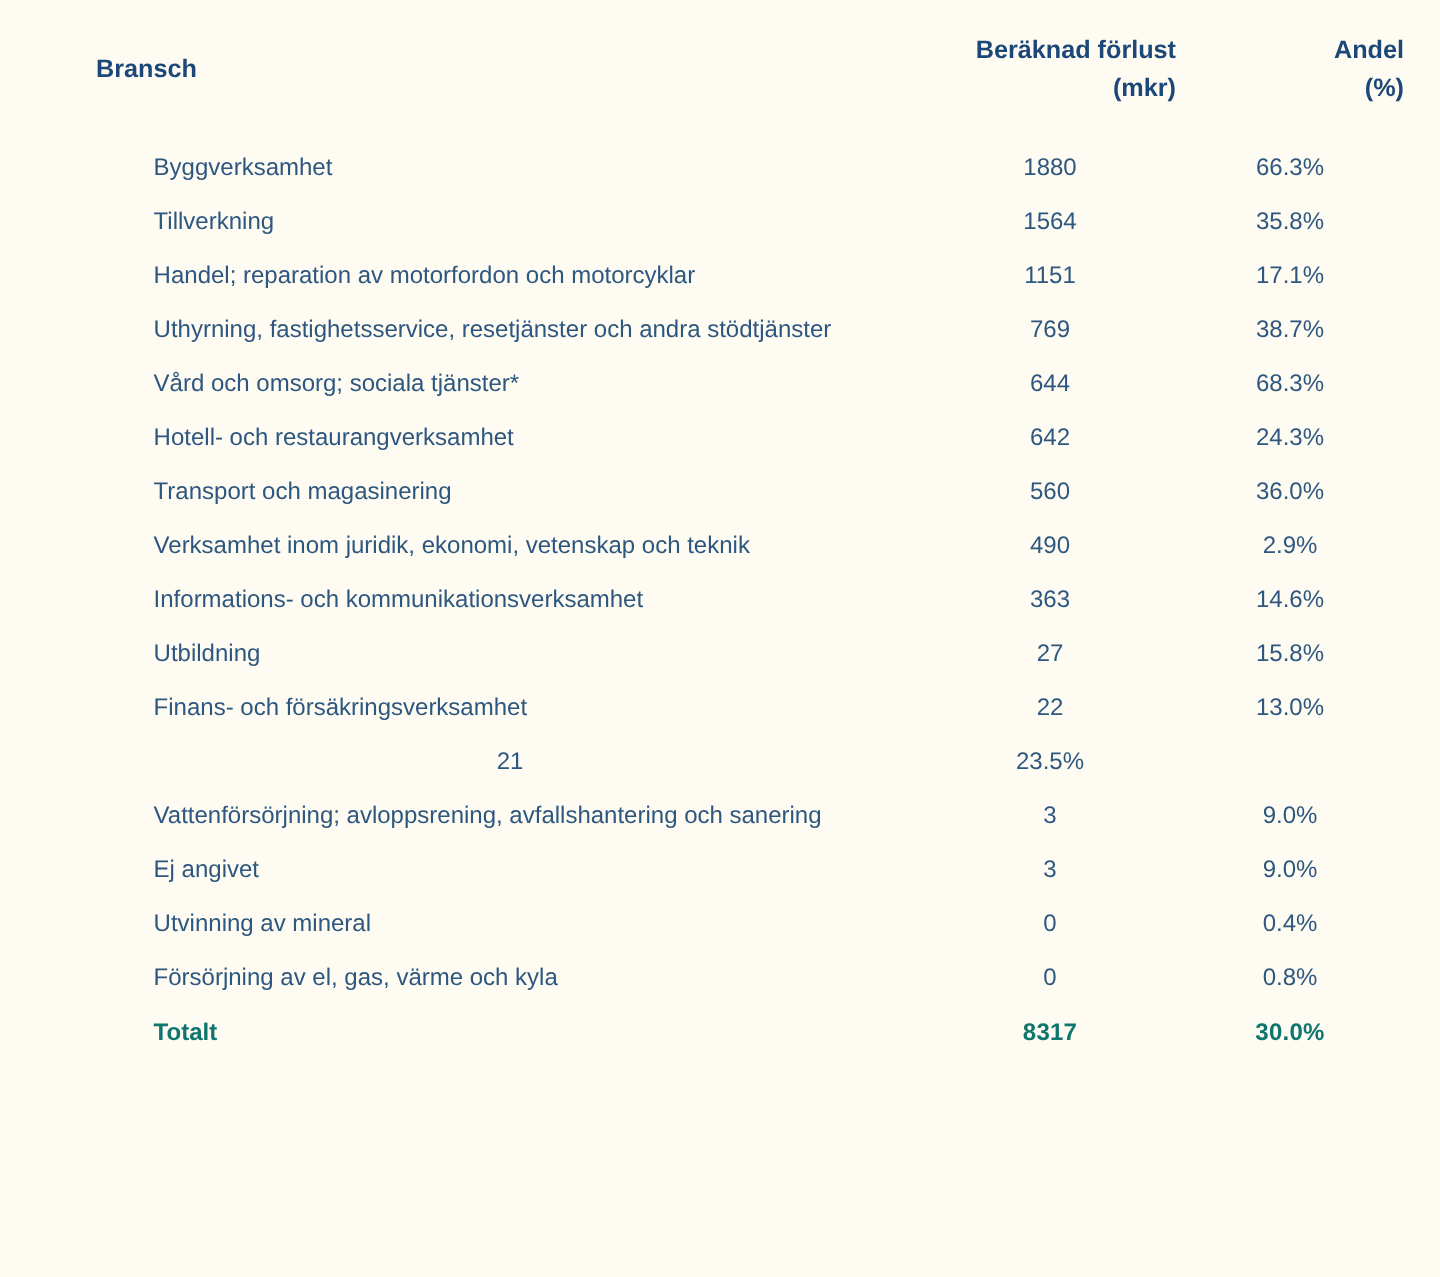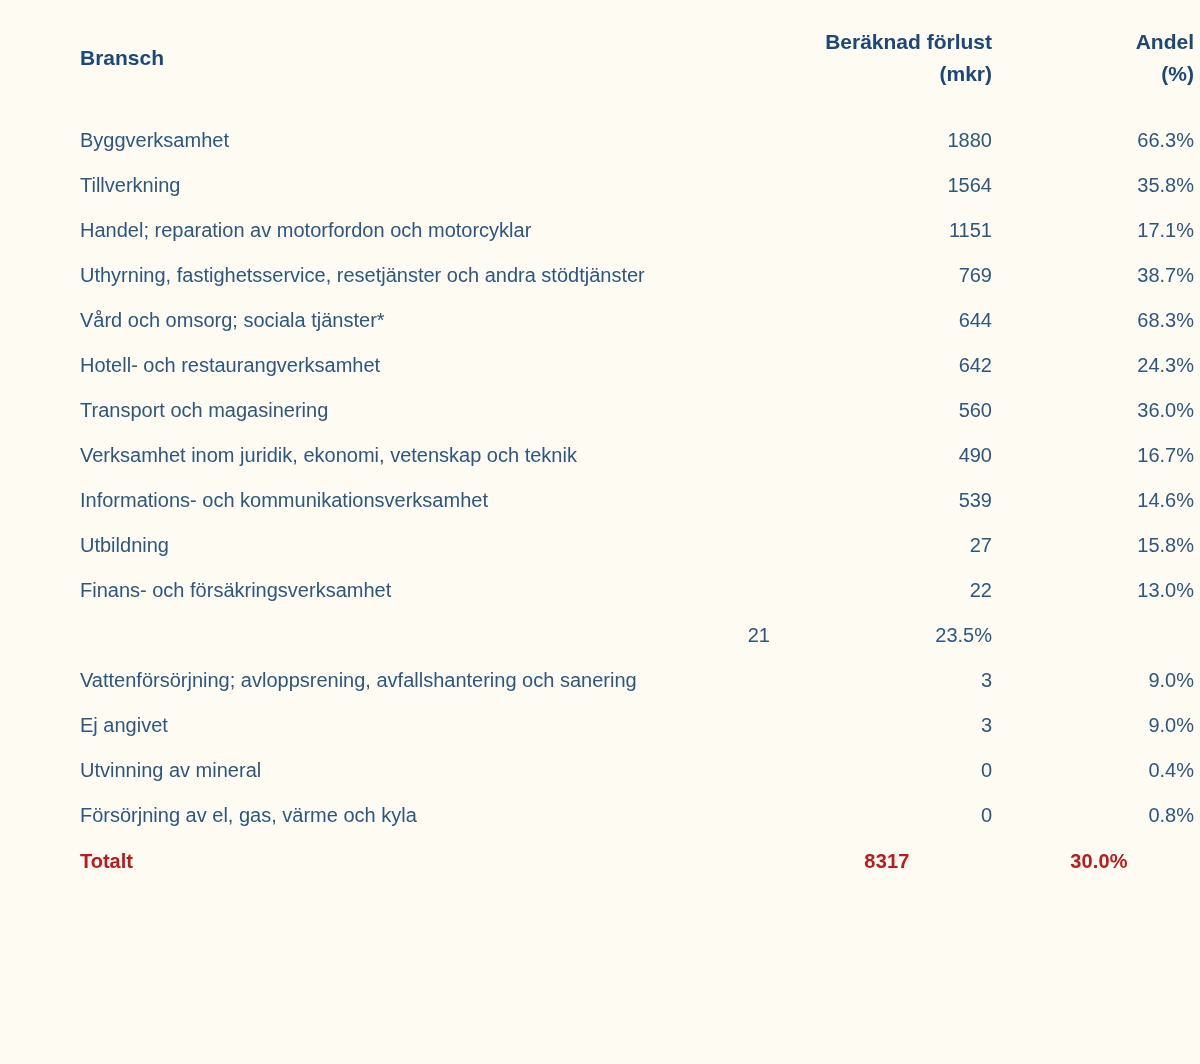--- a/index.html
+++ b/index.html
@@ -15,41 +15,40 @@
     overflow: hidden;
   }
   .table-wrap {
     margin-left: 80px;
     width: 1090px;
   }
   .hrow, .row, .trow {
     display: grid;
     grid-template-columns: 690px 210px 190px;
     align-items: center;
-    gap: 12px;
   }
   .hrow {
     padding-top: 26px;
     font-weight: 700;
     font-size: 21px;
     line-height: 32px;
     color: #1C4879;
   }
   .hcell { text-align: right; }
   .hcell.first { text-align: left; }
   .hcell .line { display: block; }
   .tbody { margin-top: 28px; }
   .row { height: 45px; font-size: 20px; }
-  .cell.c0 { text-align: left; padding-right: 10px; }
-  .cell.c1, .cell.c2 { text-align: right; }
+  .cell.c0 { text-align: left; padding-right: 10px; margin-left: 48px; }
+  .cell.c1, .cell.c2 { text-align: center; }
   .trow {
     height: 47px;
     font-size: 20px;
     font-weight: 700;
-    color: #b91c1c;
+    color: #0f766e;
   }
   .trow .cell.c0 { text-align: left; }
   .trow .cell.c1, .trow .cell.c2 { text-align: center; letter-spacing: 0.2px; }
 </style>
 </head>
 <body>
 
 <div class="table-wrap">
 
   <div class="hrow">
@@ -98,25 +97,25 @@
         <div class="cell c2">24.3%</div>
       </div>
       <div class="row">
         <div class="cell c0">Transport och magasinering</div>
         <div class="cell c1">560</div>
         <div class="cell c2">36.0%</div>
       </div>
       <div class="row">
         <div class="cell c0">Verksamhet inom juridik, ekonomi, vetenskap och teknik</div>
         <div class="cell c1">490</div>
-        <div class="cell c2">16.7%</div>
+        <div class="cell c2">2.9%</div>
       </div>
       <div class="row">
         <div class="cell c0">Informations- och kommunikationsverksamhet</div>
-        <div class="cell c1">539</div>
+        <div class="cell c1">363</div>
         <div class="cell c2">14.6%</div>
       </div>
       <div class="row">
         <div class="cell c0">Utbildning</div>
         <div class="cell c1">27</div>
         <div class="cell c2">15.8%</div>
       </div>
       <div class="row">
         <div class="cell c0">Finans- och försäkringsverksamhet</div>
         <div class="cell c1">22</div>

